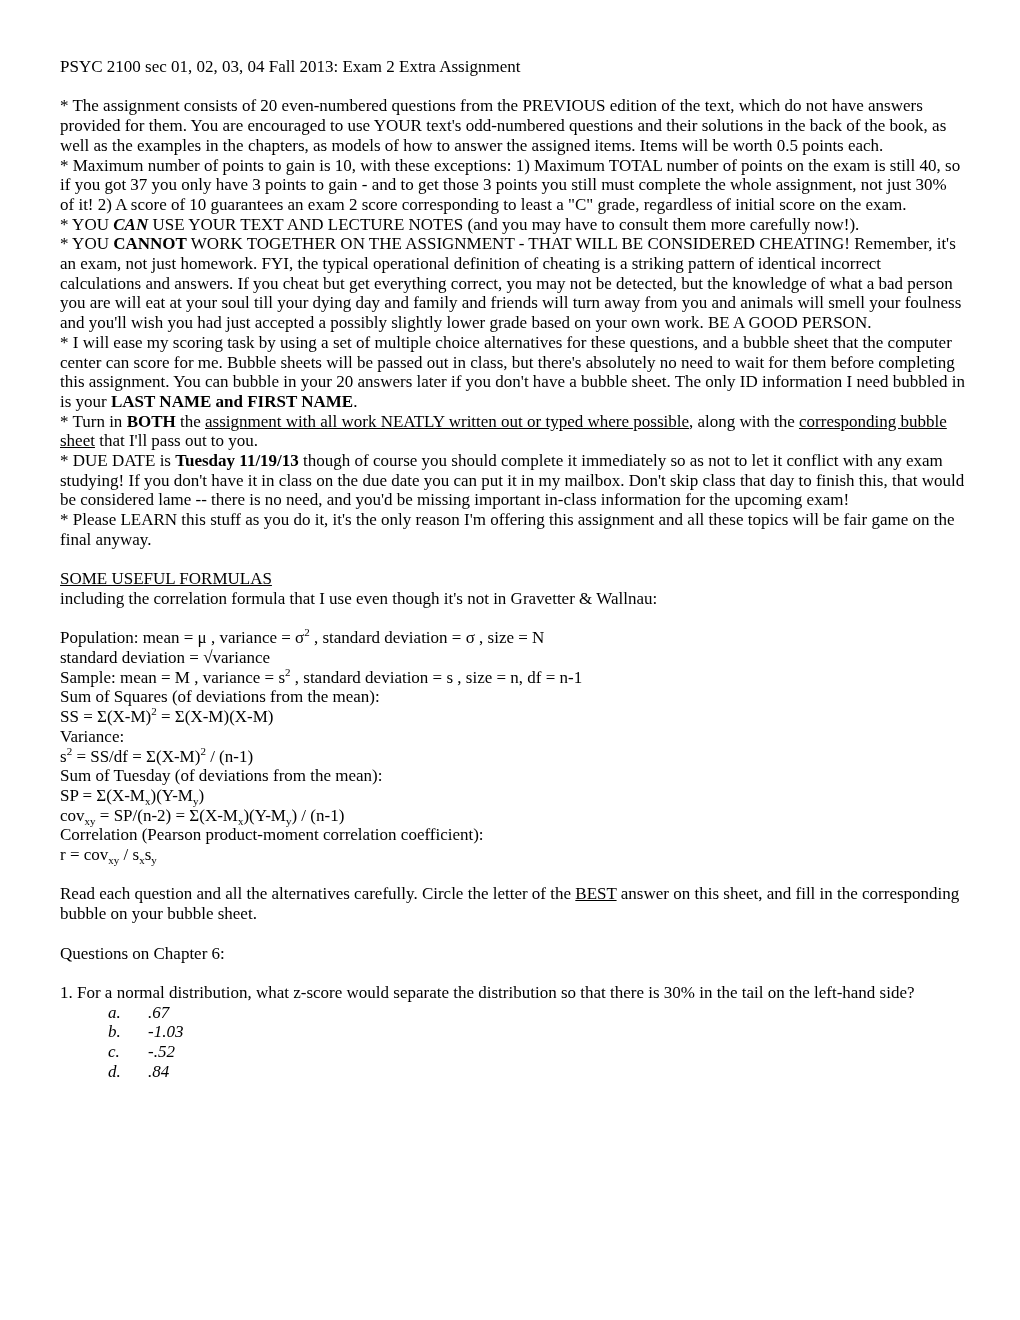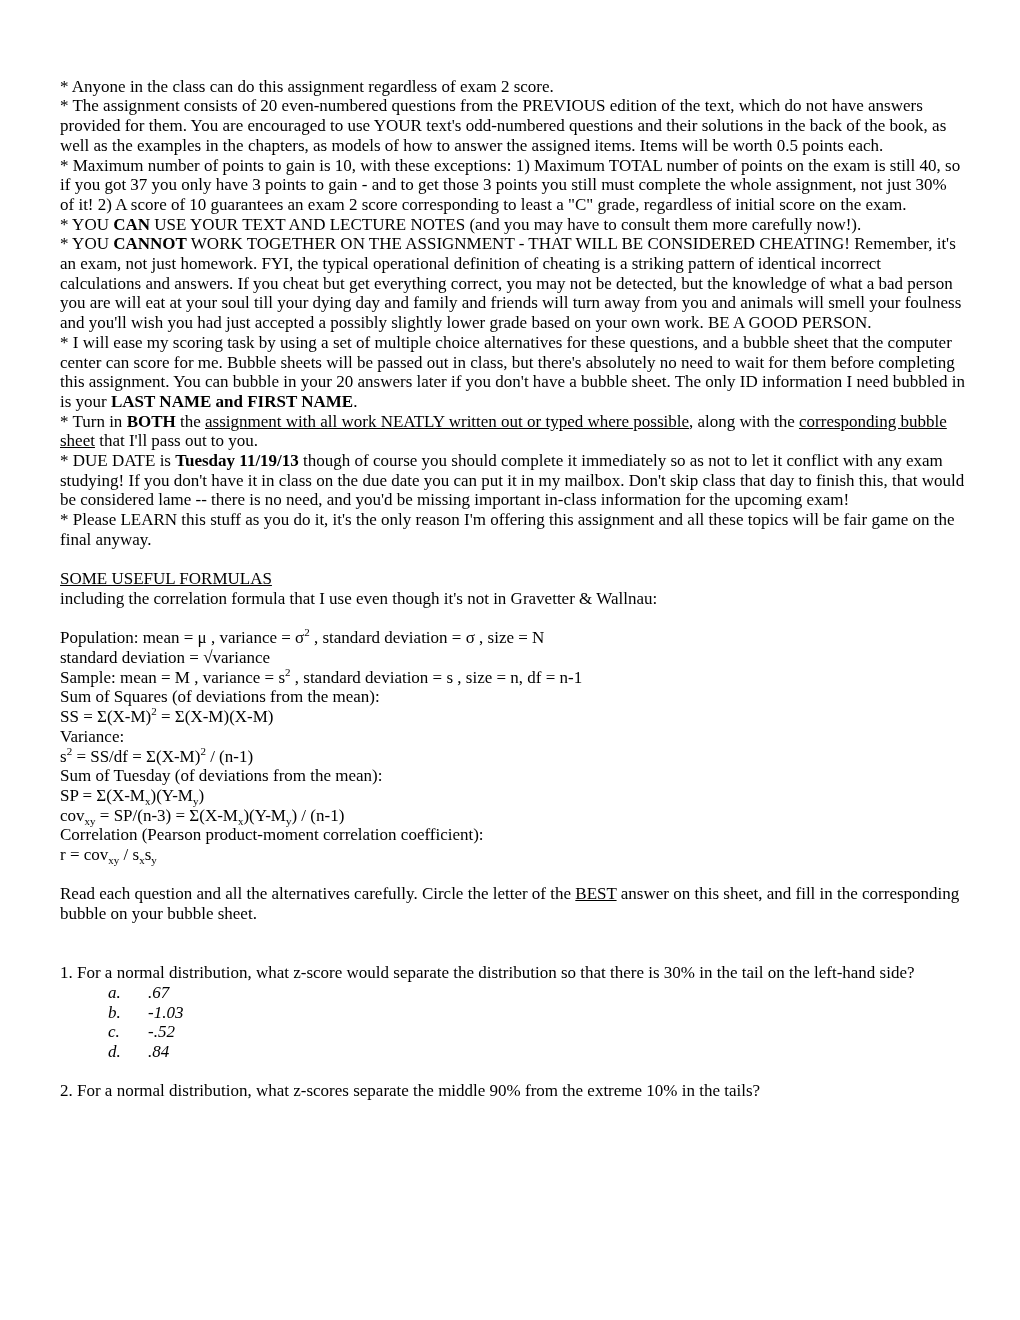--- a/index.html
+++ b/index.html
@@ -31,54 +31,54 @@
     font-size: 11px;
     line-height: 0;
   }
   .option-row { padding-left: 48px; font-style: italic; }
   .option-letter { display: inline-block; width: 40px; }
 </style>
 </head>
 <body>
 
 <div class="page">
+  <p class="doc-title">PSYC 2100 sec 01, 02, 03, 04 Fall 2013: Exam 2 Extra Assignment</p>
   <div class="doc-body">
       <div class="blank"></div>
-      <div class="para"><span>* Anyone in the class can do this assignment regardless of exam 2 score.</span></div>
       <div class="para"><span>* The assignment consists of 20 even-numbered questions from the PREVIOUS edition of the text, which do not have answers provided for them. You are encouraged to use YOUR text's odd-numbered questions and their solutions in the back of the book, as well as the examples in the chapters, as models of how to answer the assigned items. Items will be worth 0.5 points each.</span></div>
       <div class="para"><span>* Maximum number of points to gain is 10, with these exceptions: 1) Maximum TOTAL number of points on the exam is still 40, so if you got 37 you only have 3 points to gain - and to get those 3 points you still must complete the whole assignment, not just 30% of it! 2) A score of 10 guarantees an exam 2 score corresponding to least a "C" grade, regardless of initial score on the exam.</span></div>
-      <div class="para"><span>* YOU </span><span style="font-weight: bold;">CAN</span><span> USE YOUR TEXT AND LECTURE NOTES (and you may have to consult them more carefully now!).</span></div>
+      <div class="para"><span>* YOU </span><span style="font-weight: bold; font-style: italic;">CAN</span><span> USE YOUR TEXT AND LECTURE NOTES (and you may have to consult them more carefully now!).</span></div>
       <div class="para"><span>* YOU </span><span style="font-weight: bold;">CANNOT</span><span> WORK TOGETHER ON THE ASSIGNMENT - THAT WILL BE CONSIDERED CHEATING! Remember, it's an exam, not just homework. FYI, the typical operational definition of cheating is a striking pattern of identical incorrect calculations and answers. If you cheat but get everything correct, you may not be detected, but the knowledge of what a bad person you are will eat at your soul till your dying day and family and friends will turn away from you and animals will smell your foulness and you'll wish you had just accepted a possibly slightly lower grade based on your own work. BE A GOOD PERSON.</span></div>
       <div class="para"><span>* I will ease my scoring task by using a set of multiple choice alternatives for these questions, and a bubble sheet that the computer center can score for me. Bubble sheets will be passed out in class, but there's absolutely no need to wait for them before completing this assignment. You can bubble in your 20 answers later if you don't have a bubble sheet. The only ID information I need bubbled in is your </span><span style="font-weight: bold;">LAST NAME and FIRST NAME</span><span>.</span></div>
       <div class="para"><span>* Turn in </span><span style="font-weight: bold; margin-top: 20px;">BOTH</span><span> the </span><span style="text-decoration: underline;">assignment with all work NEATLY written out or typed where possible</span><span>, along with the </span><span style="text-decoration: underline;">corresponding bubble sheet</span><span> that I'll pass out to you.</span></div>
       <div class="para"><span>* DUE DATE is </span><span style="font-weight: bold;">Tuesday 11/19/13</span><span> though of course you should complete it immediately so as not to let it conflict with any exam studying! If you don't have it in class on the due date you can put it in my mailbox. Don't skip class that day to finish this, that would be considered lame -- there is no need, and you'd be missing important in-class information for the upcoming exam!</span></div>
       <div class="para"><span>* Please LEARN this stuff as you do it, it's the only reason I'm offering this assignment and all these topics will be fair game on the final anyway.</span></div>
       <div class="blank"></div>
       <div class="para"><span style="text-decoration: underline;">SOME USEFUL FORMULAS</span></div>
       <div class="para"><span>including the correlation formula that I use even though it's not in Gravetter &amp; Wallnau:</span></div>
       <div class="blank"></div>
       <div class="para"><span>Population: mean = μ , variance = σ</span><sup>2</sup><span> , standard deviation = σ , size = N</span></div>
       <div class="para"><span>standard deviation = √variance</span></div>
       <div class="para"><span>Sample: mean = M , variance = s</span><sup>2</sup><span> , standard deviation = s , size = n, df = n-1</span></div>
       <div class="para"><span>Sum of Squares (of deviations from the mean):</span></div>
       <div class="para"><span>SS = Σ(X-M)</span><sup>2</sup><span> = Σ(X-M)(X-M)</span></div>
       <div class="para"><span>Variance:</span></div>
       <div class="para"><span>s</span><sup>2</sup><span> = SS/df = Σ(X-M)</span><sup>2</sup><span> / (n-1)</span></div>
       <div class="para"><span>Sum of Tuesday (of deviations from the mean):</span></div>
       <div class="para"><span>SP = Σ(X-M</span><sub>x</sub><span>)(Y-M</span><sub>y</sub><span>)</span></div>
-      <div class="para"><span>cov</span><sub>xy</sub><span> = SP/(n-3) = Σ(X-M</span><sub>x</sub><span>)(Y-M</span><sub>y</sub><span>) / (n-1)</span></div>
+      <div class="para"><span>cov</span><sub>xy</sub><span> = SP/(n-2) = Σ(X-M</span><sub>x</sub><span>)(Y-M</span><sub>y</sub><span>) / (n-1)</span></div>
       <div class="para"><span>Correlation (Pearson product-moment correlation coefficient):</span></div>
       <div class="para"><span>r = cov</span><sub>xy</sub><span> / s</span><sub>x</sub><span>s</span><sub>y</sub></div>
       <div class="blank"></div>
       <div class="para"><span>Read each question and all the alternatives carefully. Circle the letter of the </span><span style="text-decoration: underline;">BEST</span><span> answer on this sheet, and fill in the corresponding bubble on your bubble sheet.</span></div>
       <div class="blank"></div>
+      <div class="para"><span>Questions on Chapter 6:</span></div>
       <div class="blank"></div>
       <div class="para"><span>1. For a normal distribution, what z-score would separate the distribution so that there is 30% in the tail on the left-hand side?</span></div>
       <div>
         <div class="option-row"><span class="option-letter">a.</span><span>.67</span></div>
         <div class="option-row"><span class="option-letter">b.</span><span>-1.03</span></div>
         <div class="option-row"><span class="option-letter">c.</span><span>-.52</span></div>
         <div class="option-row"><span class="option-letter">d.</span><span>.84</span></div>
       </div>
       <div class="blank"></div>
-      <div class="para"><span>2. For a normal distribution, what z-scores separate the middle 90% from the extreme 10% in the tails?</span></div>
     </div>
 </div>
 
 </body></html>

